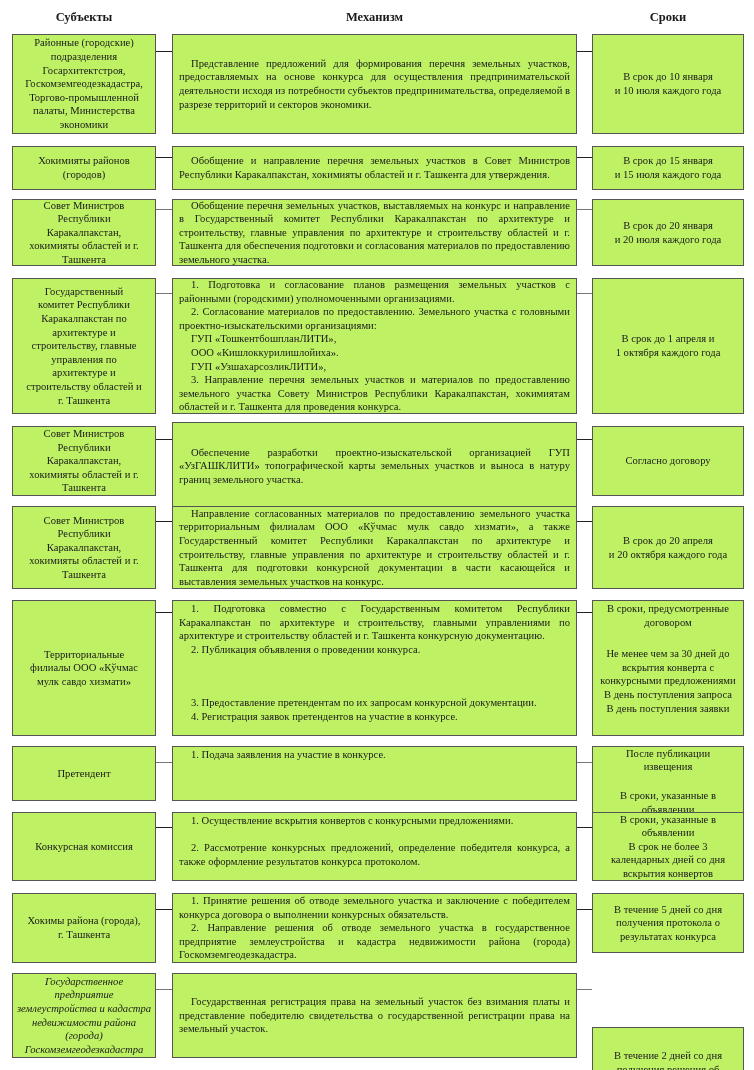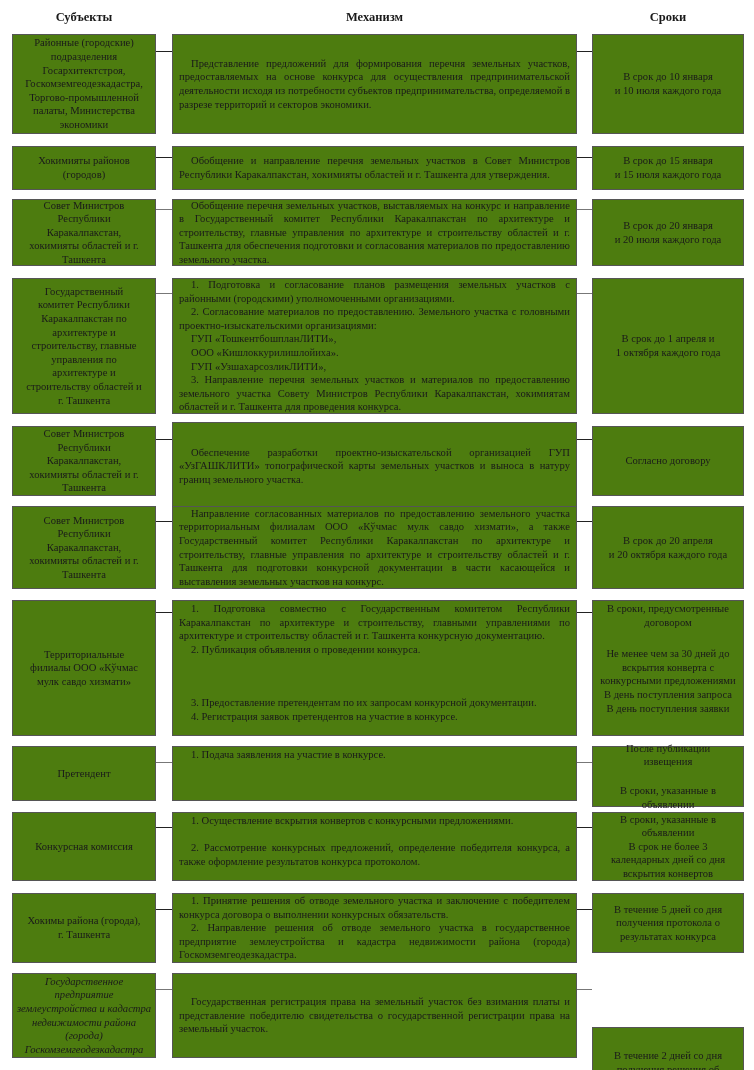--- a/index.html
+++ b/index.html
@@ -1,19 +1,19 @@
 <!DOCTYPE html>
 <html><head>
 <meta charset="utf-8">
 <style>
   html, body { margin: 0; padding: 0; background: #ffffff; }
   body { width: 754px; height: 1070px; position: relative; overflow: hidden;
          font-family: "Liberation Serif", "DejaVu Serif", serif; color: #1a1a1a; }
   .hdr { position: absolute; top: 10px; font-weight: bold; font-size: 12.5px; text-align: center; }
-  .box { position: absolute; border: 1px solid #555; background: #4d7c0f; box-sizing: border-box;
+  .box { position: absolute; border: 1px solid #555; background: #bef264; box-sizing: border-box;
          display: flex; flex-direction: column; justify-content: center; font-size: 10.6px; line-height: 13.6px; }
   .left { left: 12px; width: 144px; text-align: center; padding: 0 3px; }
   .mid { left: 172px; width: 405px; text-align: justify; padding: 0 6px 0 6px; }
   .right { left: 592px; width: 152px; text-align: center; padding: 0 3px; }
   .mid p, .right p, .left p { margin: 0; }
   .mid p { text-indent: 12px; }
   .conn { position: absolute; height: 1px; background: #222; }
   .c1 { left: 156px; width: 16px; }
   .c2 { left: 577px; width: 15px; }
   .gap { height: 13.6px; }
@@ -145,21 +145,21 @@
 <div>
   <div class="box left" style="top:746px;height:55px;">
       <p>Претендент</p>
     </div>
   <div class="conn c1" style="top:762px;background:#777;"></div>
   <div class="box mid" style="top:746px;height:55px;justify-content:flex-start;padding-top:1px;">
     <p>1. Подача заявления на участие в конкурсе.</p>
     <div class="gap"></div>
   </div>
   <div class="conn c2" style="top:762px;background:#777;"></div>
-  <div class="box right" style="top:746px;height:61px;padding:0 18px;gap:15px;">
+  <div class="box right" style="top:746px;height:71px;padding:0 18px;gap:15px;">
     <p>После публикации извещения</p>
     <p>В сроки, указанные в объявлении</p>
   </div>
 </div>
 
 <div>
   <div class="box left" style="top:812px;height:69px;">
       <p>Конкурсная комиссия</p>
     </div>
   <div class="conn c1" style="top:827px;"></div>

